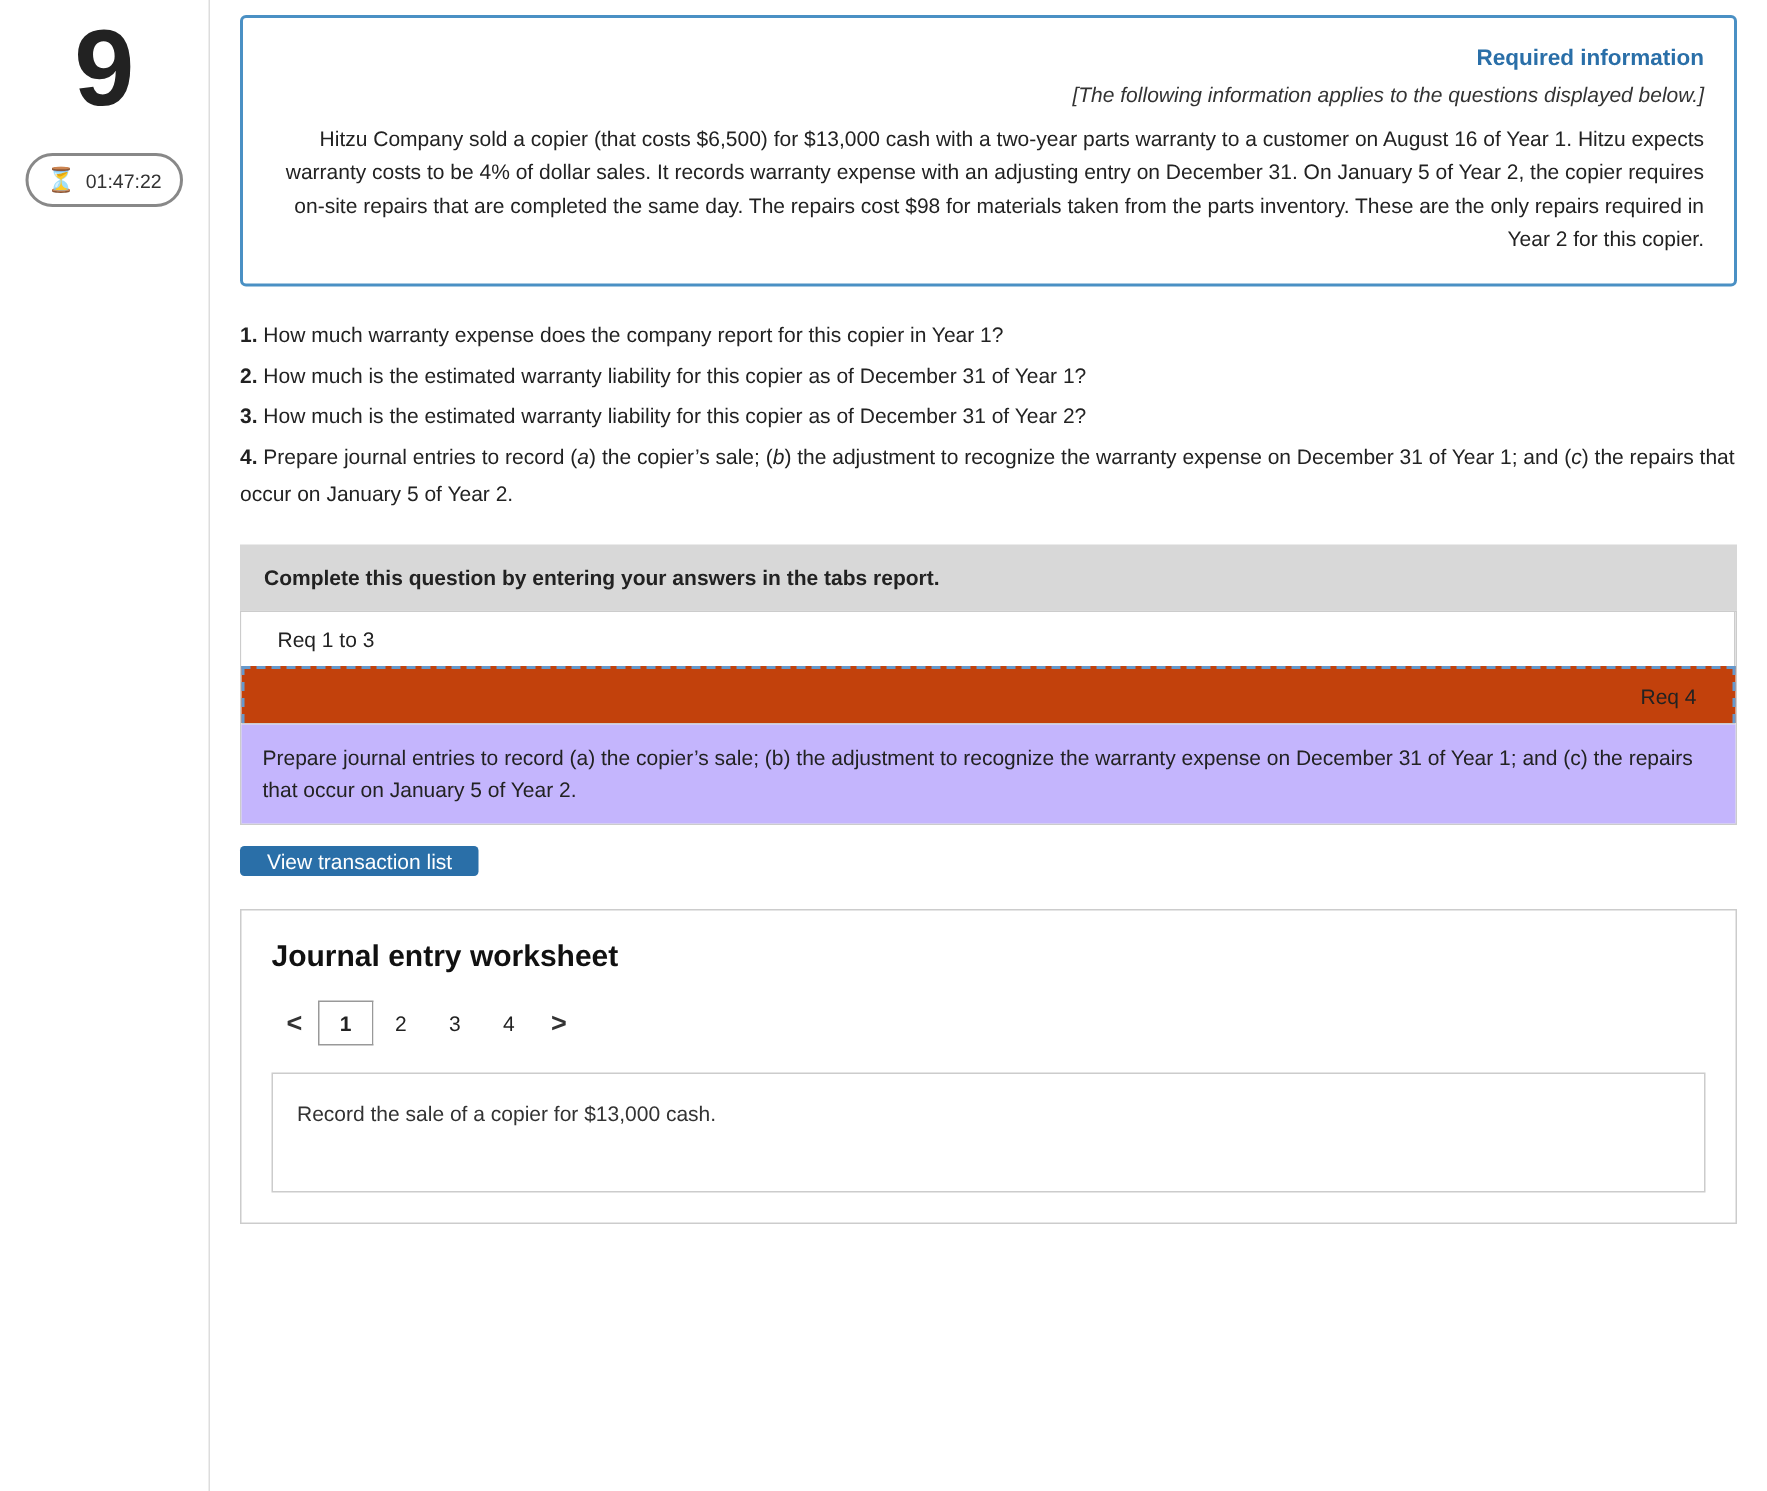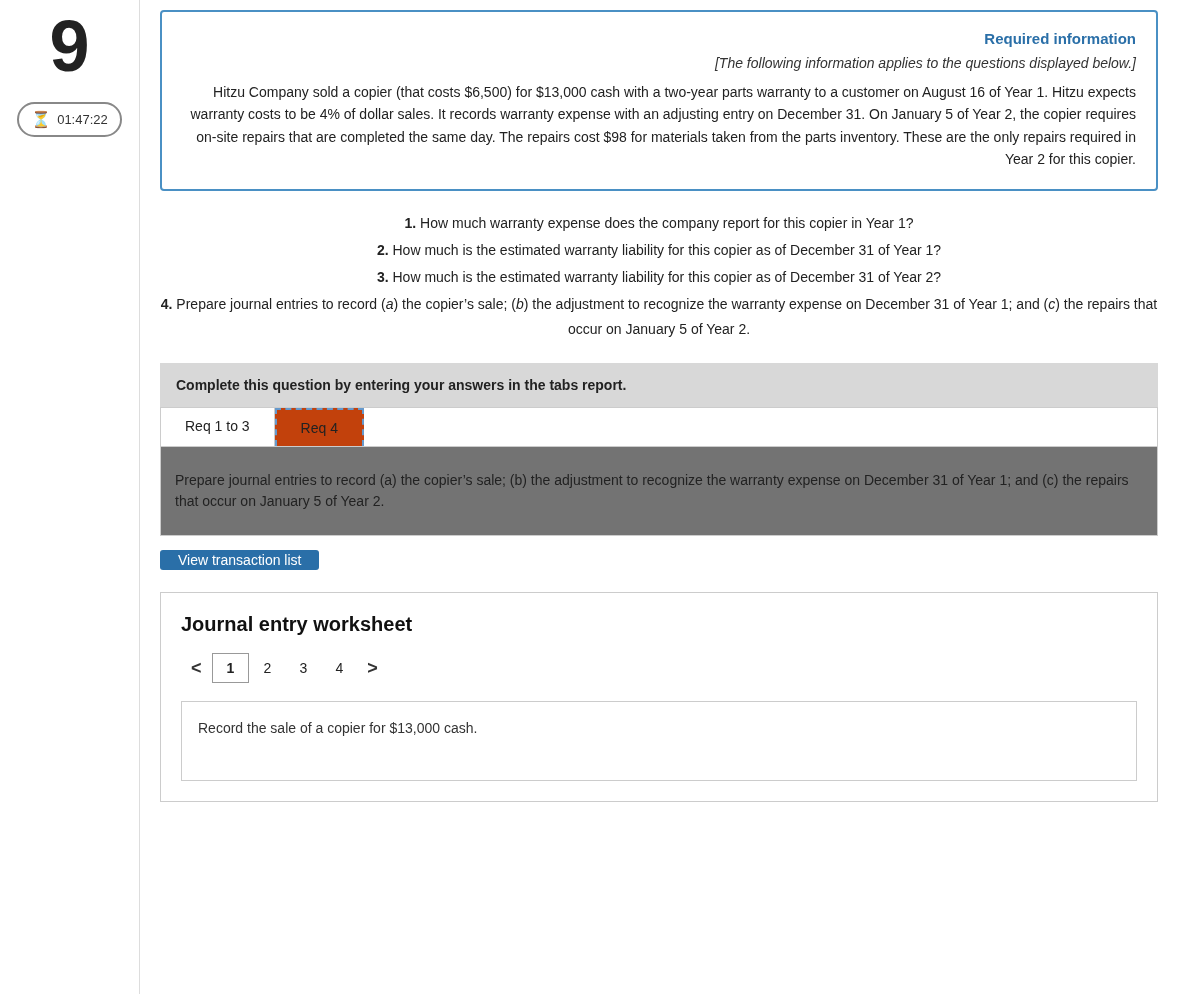--- a/index.html
+++ b/index.html
@@ -84,39 +84,38 @@
     }
     
     .questions-section {
       margin-bottom: 20px;
       font-size: 14px;
       line-height: 1.8;
       color: #222;
     }
     .questions-section p {
       margin-bottom: 2px;
-      text-align: center;
     }
     
     .complete-bar {
       background: #d8d8d8;
       padding: 14px 16px;
       font-weight: bold;
       font-size: 14px;
       color: #222;
       margin-bottom: 0;
     }
     
     .tabs-container {
       border: 1px solid #ccc;
       margin-top: 0;
     }
     .tabs-row {
       display: flex;
-      flex-direction: row;
+      flex-direction: column;
       background: #fff;
       border-bottom: 1px solid #ccc;
     }
     .tab {
       padding: 10px 24px;
       font-size: 14px;
       cursor: pointer;
       border: none;
       background: transparent;
       color: #222;
@@ -127,22 +126,22 @@
       background: #c2410c;
       position: relative;
       text-align: right;
     }
     .tab.inactive {
       border-right: 1px solid #ccc;
       background: #fff;
     }
     
     .tab-content-area {
-      background: #737373;
-      padding: 23px 14px;
+      background: #c4b5fd;
+      padding: 12px 14px;
       font-size: 14px;
       color: #222;
       line-height: 1.5;
     }
     
     .btn-view-transaction {
       background: #2a6fa8;
       color: #fff;
       border: none;
       padding: 2px 18px;

